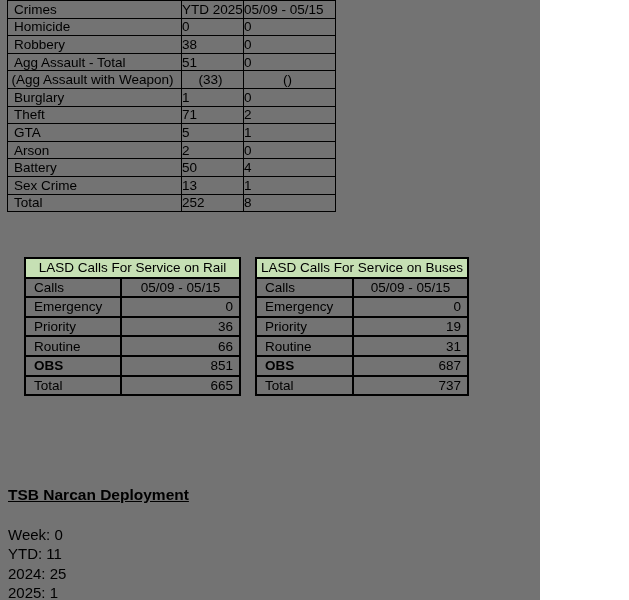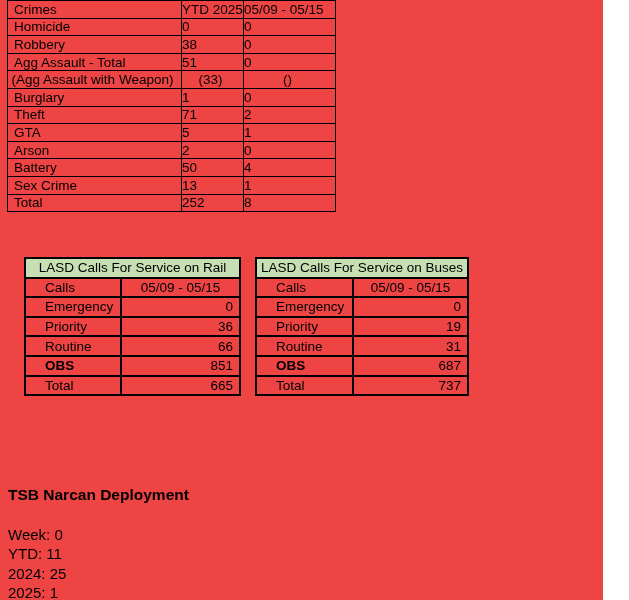--- a/index.html
+++ b/index.html
@@ -1,21 +1,21 @@
 <!DOCTYPE html>
 <html><head>
 <meta charset="utf-8">
 <style>
   * { box-sizing: border-box; }
   html, body { margin: 0; padding: 0; background: #fff; }
   .page {
     position: relative;
-    width: 603px;
+    width: 540px;
     height: 600px;
-    background: #ef4444;
+    background: #737373;
     font-family: "Liberation Sans", "DejaVu Sans", sans-serif;
     color: #000000;
     overflow: hidden;
   }
   table { border-collapse: collapse; table-layout: fixed; }
 
   
   .crimes {
     position: absolute;
     left: 7px;
@@ -46,32 +46,33 @@
     height: 19.6px;
     padding: 0;
     white-space: nowrap;
     overflow: hidden;
     vertical-align: middle;
   }
   .svc td.green {
     background: #C6E0B4;
     text-align: center;
   }
-  .svc td.lbl { text-align: left; padding-left: 19px; }
+  .svc td.lbl { text-align: left; padding-left: 8px; }
   .svc td.dhdr { text-align: center; }
   .svc td.num { text-align: right; padding-right: 6px; }
   .svc td.bold { font-weight: bold; }
   .rail { position: absolute; left: 24px;  top: 257px; width: 215px; }
   .bus  { position: absolute; left: 255px; top: 257px; width: 212px; }
 
   
   .narcan { position: absolute; left: 8px; top: 486px; }
   .narcan-title {
     font-size: 15.5px;
     font-weight: bold;
+    text-decoration: underline;
   }
   .narcan-lines {
     margin-top: 21px;
     font-size: 15px;
     line-height: 19.4px;
   }
 </style>
 </head>
 <body>
 

